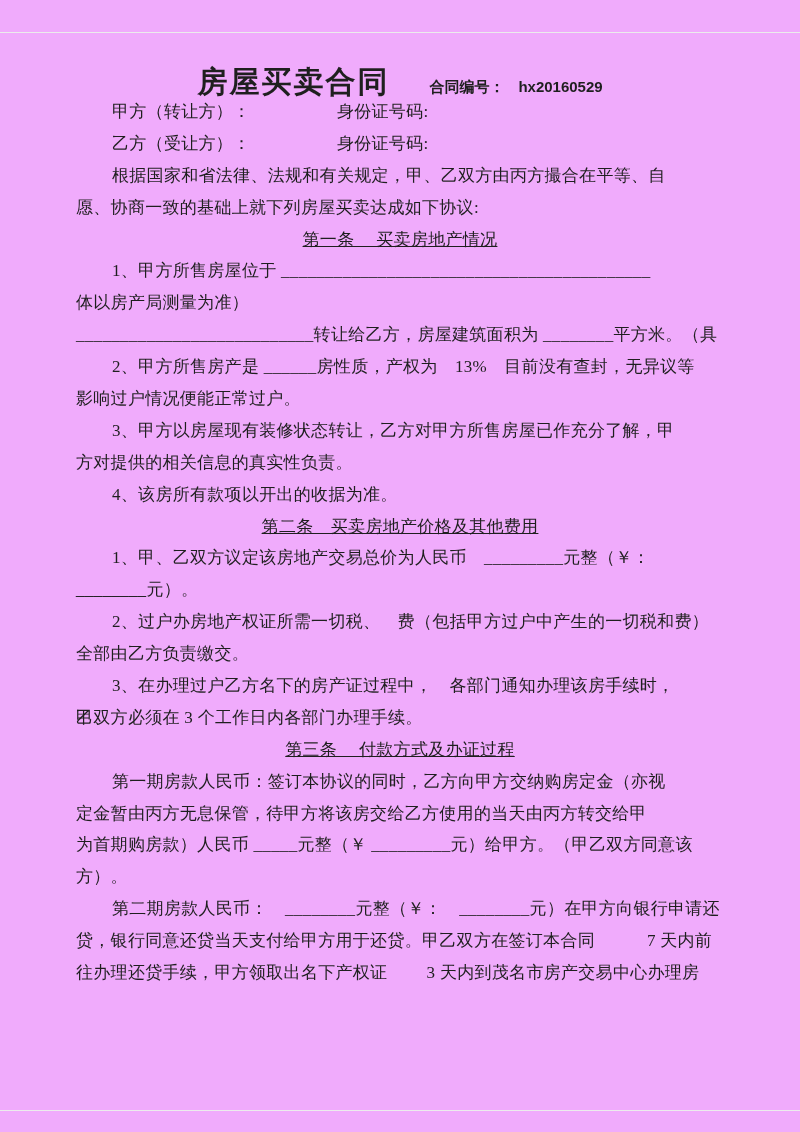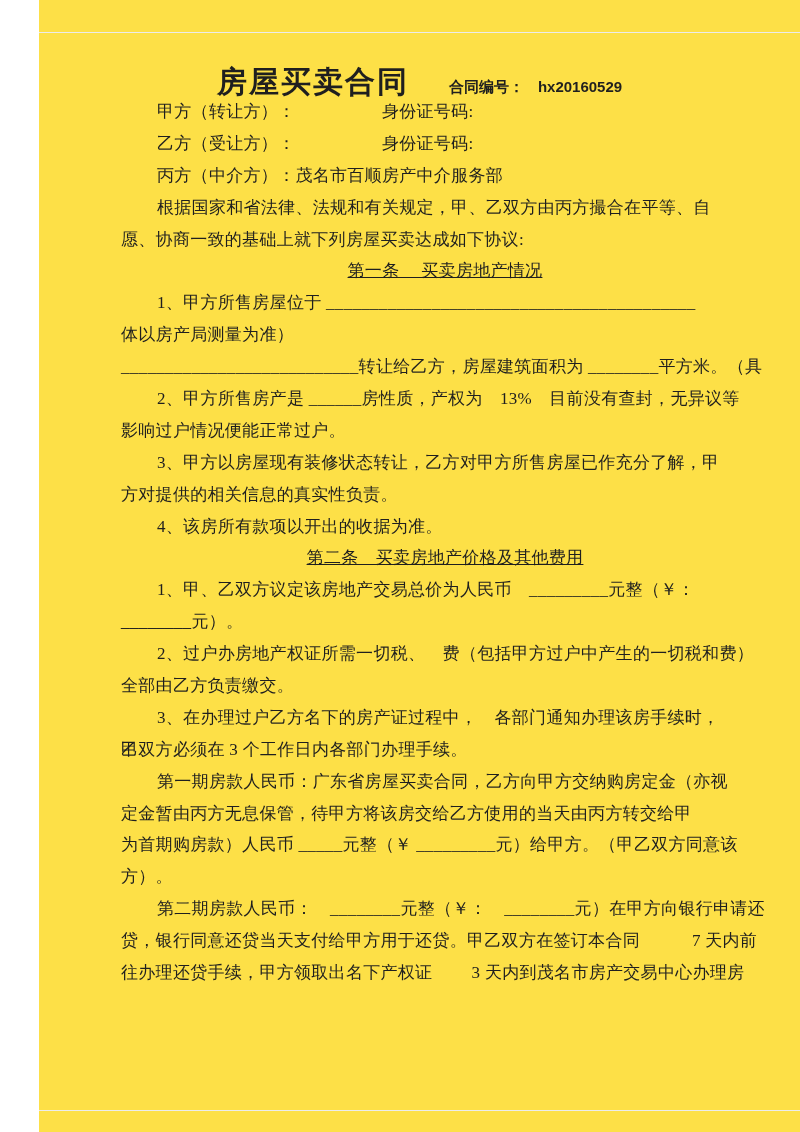--- a/index.html
+++ b/index.html
@@ -4,21 +4,21 @@
 <style>
   html, body { margin: 0; padding: 0; }
   body {
     width: 800px; height: 1132px;
     background: #ffffff;
     overflow: hidden;
     font-family: "Liberation Serif", "DejaVu Serif", serif;
     color: #1f1f1f;
     position: relative;
   }
-  .page { position: absolute; inset: 0; background: #fde047; margin-left: 39px; }
+  .page { position: absolute; inset: 0; background: #f0abfc; }
   .edge-line {
     position: absolute; left: 0; right: 0; height: 1px;
     background: #ececec;
   }
   .edge-top { top: 32px; }
   .edge-bottom { top: 1110px; }
 
   .title-row {
     position: absolute;
     top: 62px; left: 0; right: 0;
@@ -32,21 +32,21 @@
   .contract-no {
     margin-left: 40px;
     font-size: 15px; font-weight: bold;
     font-family: "Liberation Sans", "DejaVu Sans", sans-serif;
     text-align: center;
   }
   .contract-no .num { margin-left: 14px; }
 
   .body-text {
     position: absolute;
-    top: 96px; left: 82px; width: 648px;
+    top: 96px; left: 76px; width: 648px;
   }
   .ln {
     font-size: 17px;
     line-height: 31.9px;
     height: 31.9px;
     white-space: pre-wrap;
     letter-spacing: 0.3px;
   }
   .ln.ind { text-indent: 36px; }
   .ln.center { text-align: center; text-indent: 0; text-decoration: underline; }
@@ -60,40 +60,40 @@
   <div class="edge-line edge-bottom"></div>
 
   <div class="title-row">
     <span class="doc-title">房屋买卖合同</span>
     <span class="contract-no"><span>合同编号：</span><span class="num">hx20160529</span></span>
   </div>
 
   <div class="body-text">
     <div class="ln ind">甲方（转让方）：　　　　　身份证号码:</div>
     <div class="ln ind">乙方（受让方）：　　　　　身份证号码:</div>
-    <div class="ln ind">丙方（中介方）：茂名市百顺房产中介服务部</div>
     <div class="ln ind">根据国家和省法律、法规和有关规定，甲、乙双方由丙方撮合在平等、自</div>
     <div class="ln">愿、协商一致的基础上就下列房屋买卖达成如下协议:</div>
     <div class="ln center">第一条　 买卖房地产情况</div>
     <div class="ln ind">1、甲方所售房屋位于 __________________________________________</div>
     <div class="ln">体以房产局测量为准）</div>
     <div class="ln">___________________________转让给乙方，房屋建筑面积为 ________平方米。（具</div>
     <div class="ln ind">2、甲方所售房产是 ______房性质，产权为　13%　目前没有查封，无异议等</div>
     <div class="ln">影响过户情况便能正常过户。</div>
     <div class="ln ind">3、甲方以房屋现有装修状态转让，乙方对甲方所售房屋已作充分了解，甲</div>
     <div class="ln">方对提供的相关信息的真实性负责。</div>
     <div class="ln ind">4、该房所有款项以开出的收据为准。</div>
     <div class="ln center">第二条　买卖房地产价格及其他费用</div>
     <div class="ln ind">1、甲、乙双方议定该房地产交易总价为人民币　_________元整（￥：　________</div>
     <div class="ln">________元）。</div>
     <div class="ln ind">2、过户办房地产权证所需一切税、　费（包括甲方过户中产生的一切税和费）</div>
     <div class="ln">全部由乙方负责缴交。</div>
     <div class="ln ind">3、在办理过户乙方名下的房产证过程中，　各部门通知办理该房手续时，　甲、</div>
     <div class="ln">乙双方必须在 3 个工作日内各部门办理手续。</div>
-    <div class="ln ind">第一期房款人民币：广东省房屋买卖合同，乙方向甲方交纳购房定金（亦视</div>
+    <div class="ln center">第三条　 付款方式及办证过程</div>
+    <div class="ln ind">第一期房款人民币：签订本协议的同时，乙方向甲方交纳购房定金（亦视</div>
     <div class="ln">定金暂由丙方无息保管，待甲方将该房交给乙方使用的当天由丙方转交给甲</div>
     <div class="ln">为首期购房款）人民币 _____元整（￥ _________元）给甲方。（甲乙双方同意该</div>
     <div class="ln">方）。</div>
     <div class="ln ind">第二期房款人民币：　________元整（￥：　________元）在甲方向银行申请还</div>
     <div class="ln">贷，银行同意还贷当天支付给甲方用于还贷。甲乙双方在签订本合同　　　7 天内前</div>
     <div class="ln">往办理还贷手续，甲方领取出名下产权证　　 3 天内到茂名市房产交易中心办理房</div>
   </div>
 
 </div>
 

